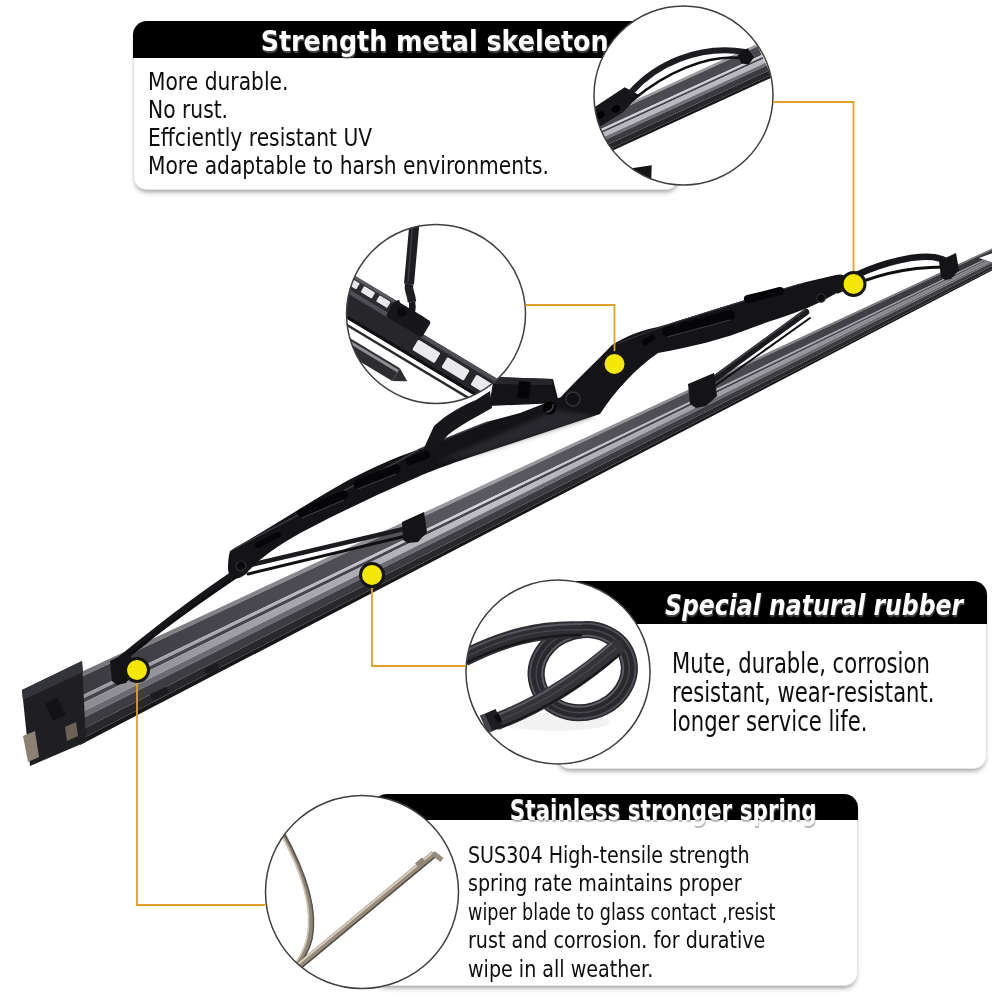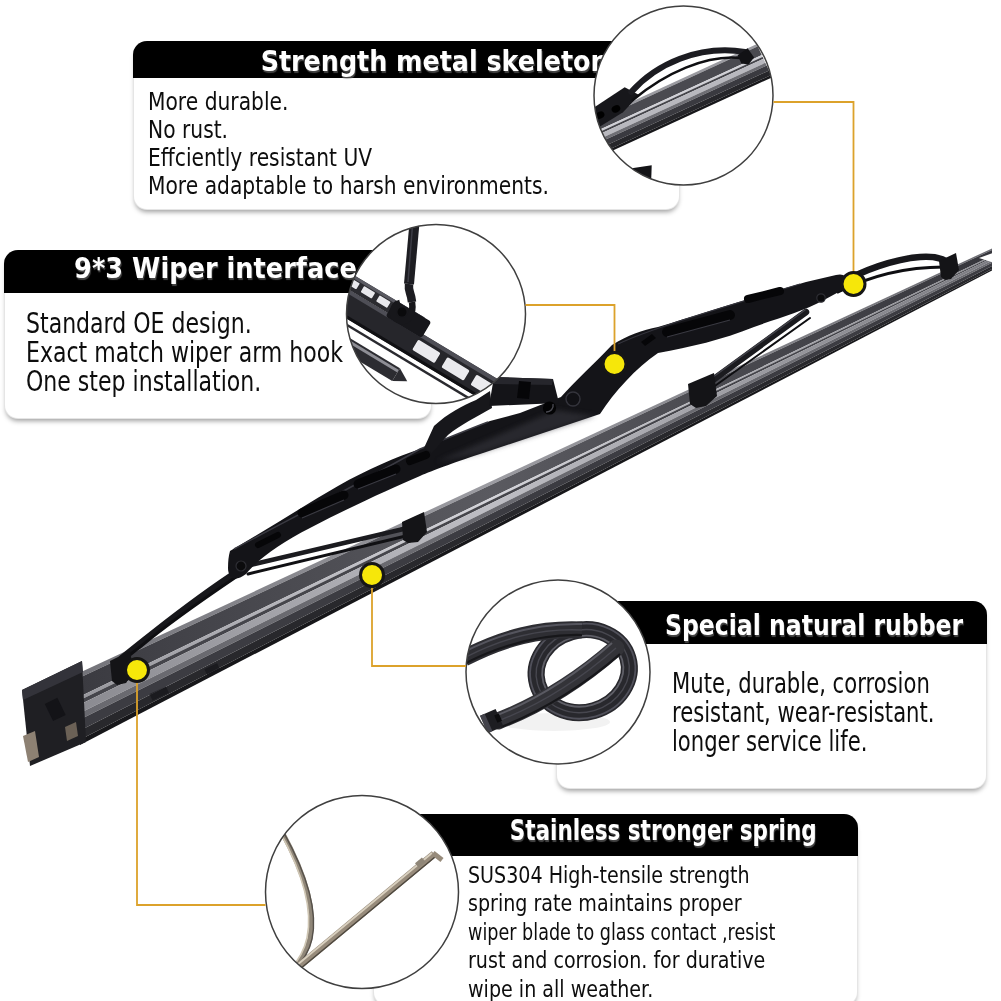--- a/index.html
+++ b/index.html
@@ -1,19 +1,19 @@
 <!DOCTYPE html>
 <html><head>
 <meta charset="utf-8">
 <style>
   html,body{margin:0;padding:0;background:#fff;}
   #stage{position:relative;width:1001px;height:1001px;background:#ffffff;overflow:hidden;
          font-family:"DejaVu Sans",sans-serif;}
   .callout{position:absolute;background:#ffffff;border:1px solid rgba(0,0,0,0.10);
-           box-shadow:0 4px 5px -2px rgba(0,0,0,0.38);z-index:1;margin-top:20px;}
+           box-shadow:0 4px 5px -2px rgba(0,0,0,0.38);z-index:1;}
   .bar{position:absolute;left:-1px;top:-1px;right:-1px;background:#000;}
   .title{position:absolute;white-space:nowrap;color:#fff;font-weight:bold;
          text-shadow:1px 2px 1px rgba(125,125,125,0.55);}
   .body{position:absolute;color:#0d0d0d;}
   .line{white-space:nowrap;transform-origin:left center;}
   .title span{display:inline-block;transform-origin:right center;}
 
   
   #co1{left:133px;top:21px;width:545px;height:167px;border-radius:14px;}
   #co1 .bar{height:37px;border-radius:14px 14px 0 0;}
@@ -25,29 +25,29 @@
   
   #co2{left:4px;top:230px;width:426px;height:167px;border-radius:14px;}
   #co2 .bar{height:43px;border-radius:14px 14px 0 0;}
   #co2 .title{right:75px;top:-2.6px;line-height:43px;font-size:29px;}
   #co2 .body{left:21px;top:58px;line-height:29px;font-size:28px;}
   #co2 .line{transform:scaleX(0.787);}
   #co2 .title span{transform:scaleX(0.884);}
 
   
   #co3{left:556px;top:581px;width:429px;height:186px;border-radius:14px;}
-  #co3 .bar{height:43px;border-radius:14px 14px 0 0;}
+  #co3 .bar{height:43px;border-radius:14px 14px 0 0;font-style:italic;}
   #co3 .title{right:24px;top:2.5px;line-height:43px;font-size:29px;}
   #co3 .body{left:115px;top:67px;line-height:29px;font-size:28px;}
   #co3 .line{transform:scaleX(0.755);}
   #co3 .title span{transform:scaleX(0.812);}
 
   
   #co4{left:373px;top:794px;width:483px;height:190px;border-radius:14px;}
-  #co4 .bar{height:42px;border-radius:14px 14px 0 0;}
+  #co4 .bar{height:26px;border-radius:14px 14px 0 0;}
   #co4 .title{right:41px;top:-4.6px;line-height:42px;font-size:29px;}
   #co4 .body{left:94px;top:46px;line-height:28.4px;font-size:23px;}
   #co4 .line{transform:scaleX(0.83);}
   #co4 .line:nth-child(3){transform:scaleX(0.765);}
   #co4 .title span{transform:scaleX(0.742);}
 
   #art{position:absolute;left:0;top:0;z-index:5;pointer-events:none;}
 </style>
 </head>
 <body>
@@ -59,30 +59,20 @@
       <div class="title"><span>Strength metal skeleton</span></div>
     </div>
     <div class="body">
       <div class="line">More durable.</div>
       <div class="line">No rust.</div>
       <div class="line">Effciently resistant UV</div>
       <div class="line">More adaptable to harsh environments.</div>
     </div>
   </div>
 
-  <div class="callout" id="co2">
-    <div class="bar">
-      <div class="title"><span>9*3 Wiper interface</span></div>
-    </div>
-    <div class="body">
-      <div class="line">Standard OE design.</div>
-      <div class="line">Exact match wiper arm hook</div>
-      <div class="line">One step installation.</div>
-    </div>
-  </div>
 
   <div class="callout" id="co3">
     <div class="bar">
       <div class="title"><span>Special natural rubber</span></div>
     </div>
     <div class="body">
       <div class="line">Mute, durable, corrosion</div>
       <div class="line">resistant, wear-resistant.</div>
       <div class="line">longer service life.</div>
     </div>

